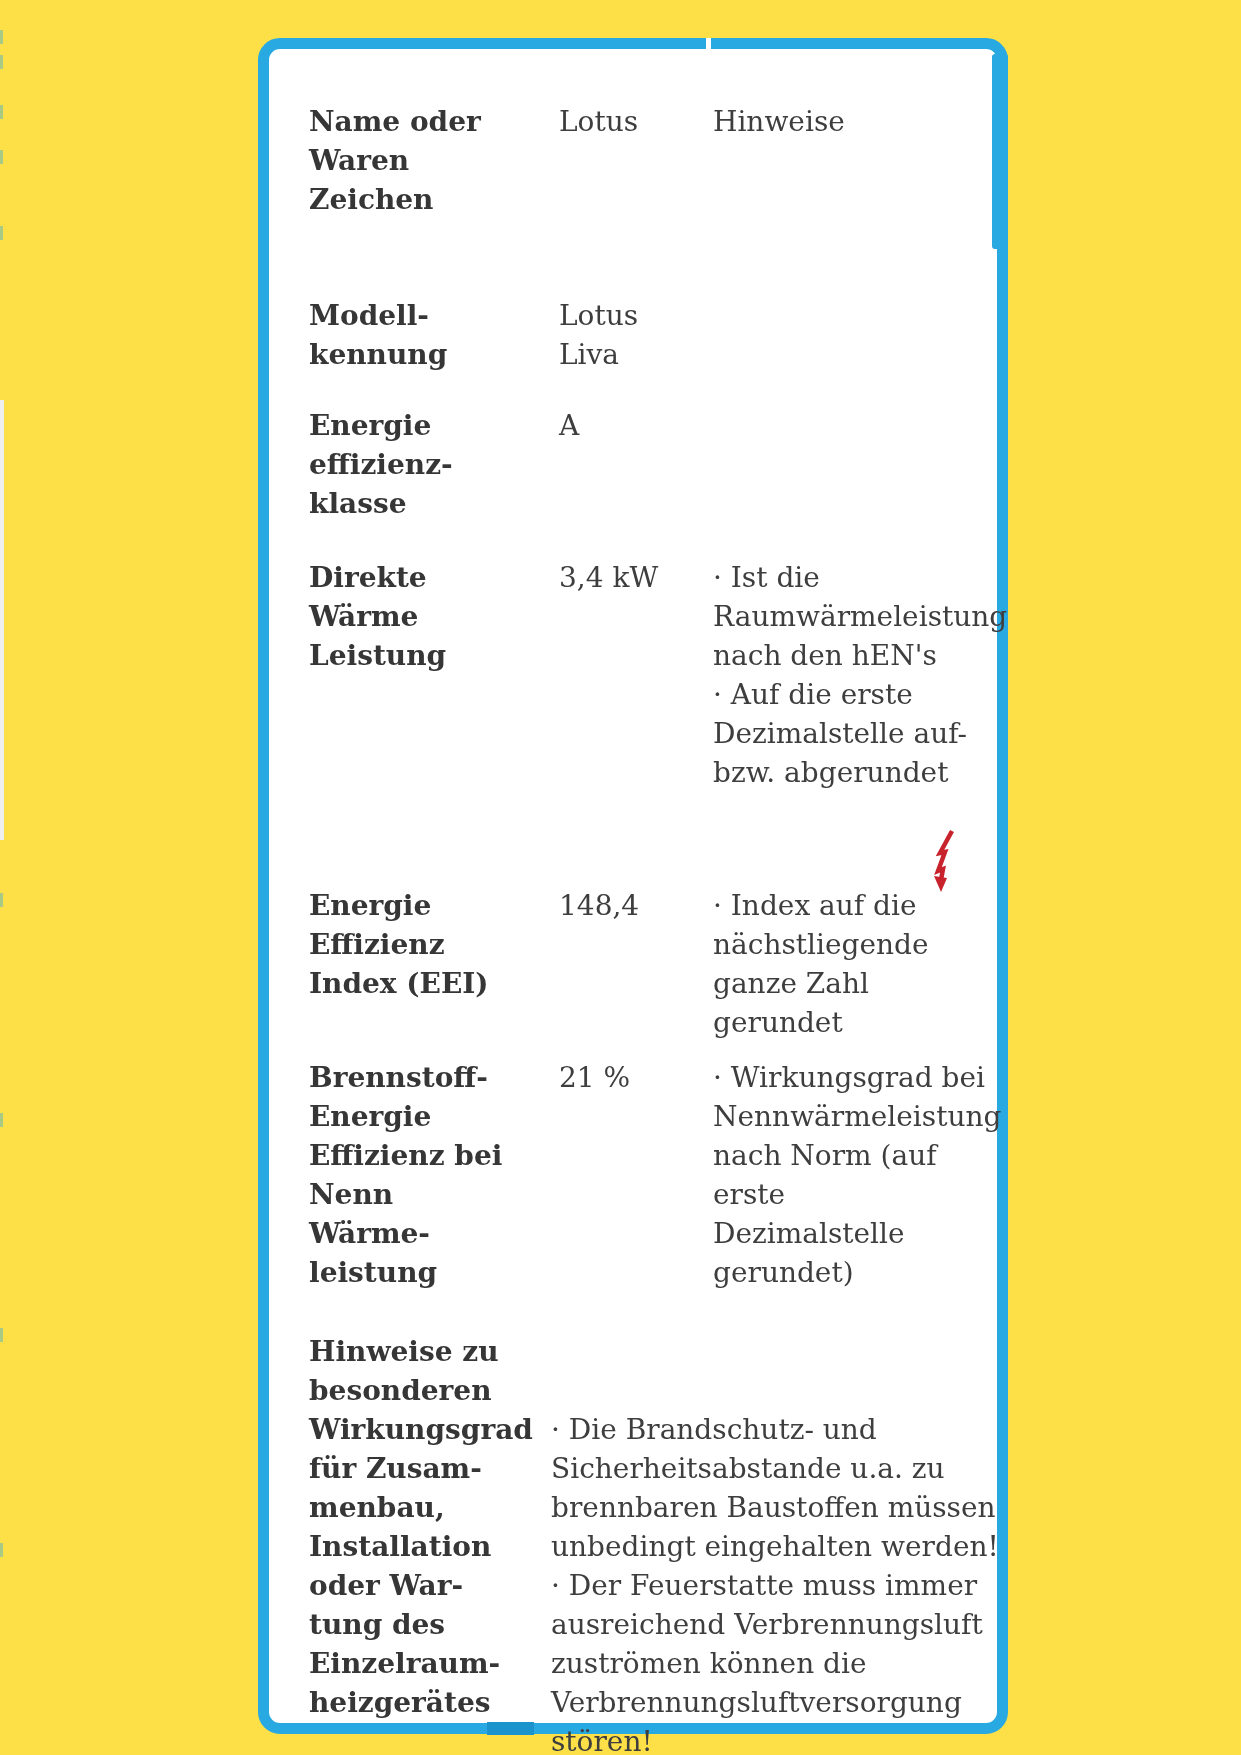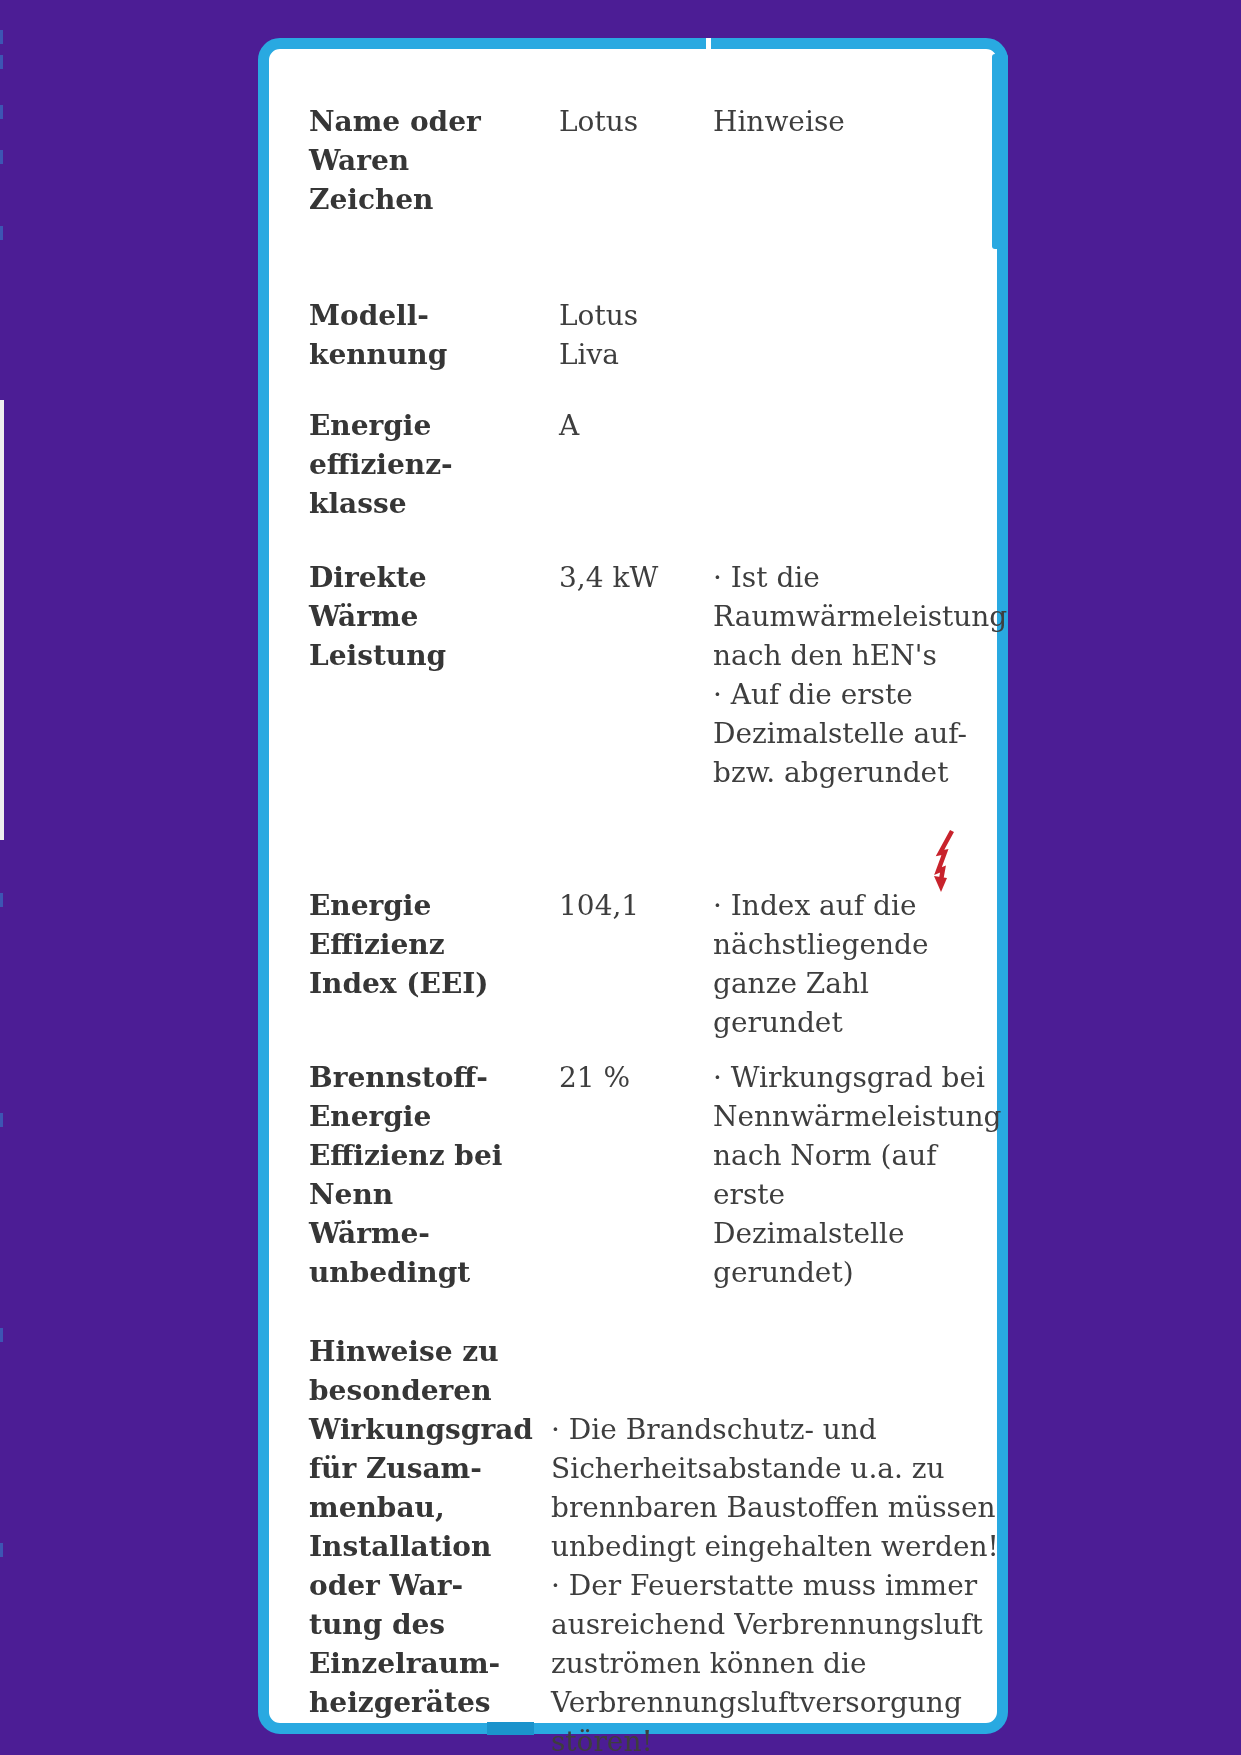--- a/index.html
+++ b/index.html
@@ -1,18 +1,18 @@
 <!DOCTYPE html>
 <html><head>
 <meta charset="utf-8">
 <title>Produktdatenblatt</title>
 <style>
   html,body{margin:0;padding:0;background:#ffffff;}
   .canvas{
-    position:relative;width:1241px;height:1755px;background:#4c1d95;overflow:hidden;
+    position:relative;width:1241px;height:1755px;background:#fde047;overflow:hidden;
     font-family:"DejaVu Serif", serif;
   }
   
   .edge-tick{position:absolute;left:0;width:3px;height:14px;background:rgba(41,169,225,.40);}
   .edge-strip{position:absolute;left:0;top:400px;width:4px;height:440px;background:#efefef;}
 
   
   .card{
     position:absolute;left:258px;top:38px;width:750px;height:1696px;
     box-sizing:border-box;border:11px solid #29a9e1;border-radius:22px;background:#ffffff;
@@ -96,34 +96,34 @@
 nach den hEN's
 · Auf die erste
 Dezimalstelle auf-
 bzw. abgerundet</div>
     </div>
 
     <div class="row r4">
       <div class="cell label">Energie
 Effizienz
 Index (EEI)</div>
-      <div class="cell value">104,1</div>
+      <div class="cell value">148,4</div>
       <div class="cell hint">· Index auf die
 nächstliegende
 ganze Zahl
 gerundet</div>
     </div>
 
     <div class="row r5">
       <div class="cell label">Brennstoff-
 Energie
 Effizienz bei
 Nenn
 Wärme-
-unbedingt</div>
+leistung</div>
       <div class="cell value">21 %</div>
       <div class="cell hint">· Wirkungsgrad bei
 Nennwärmeleistung
 nach Norm (auf
 erste
 Dezimalstelle
 gerundet)</div>
     </div>
 
     <div class="row r6">

